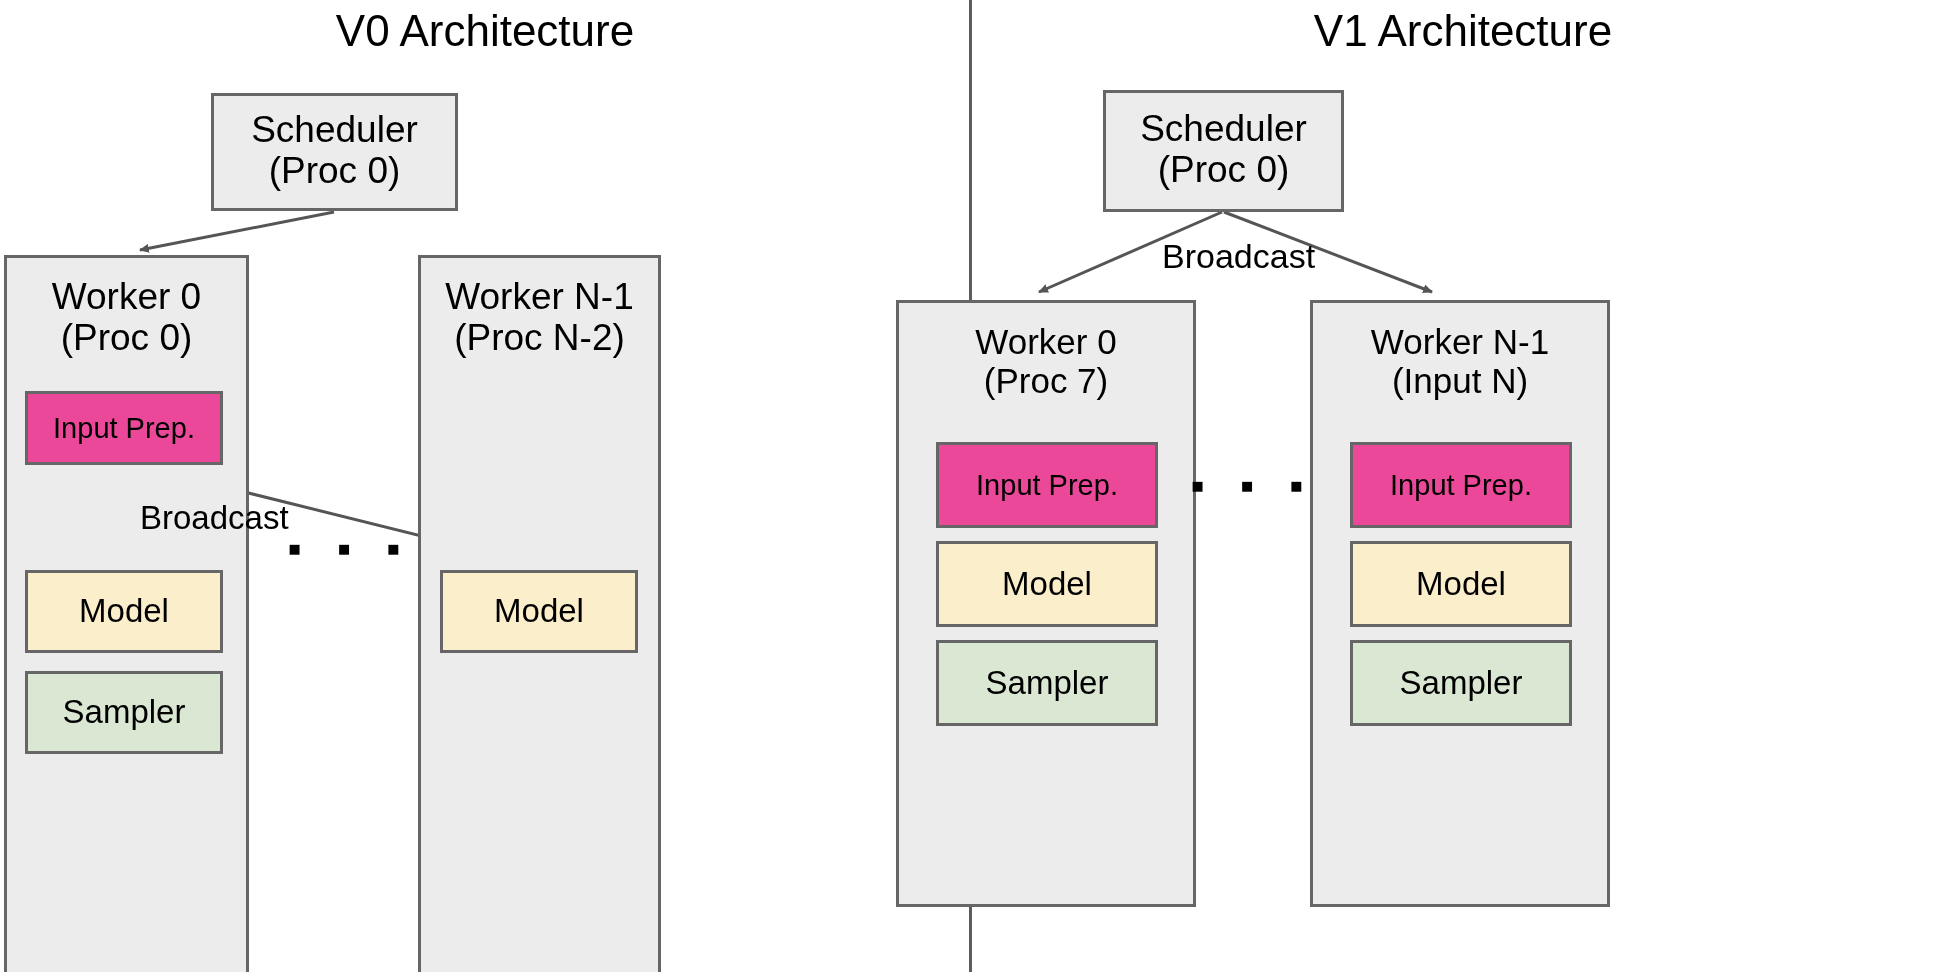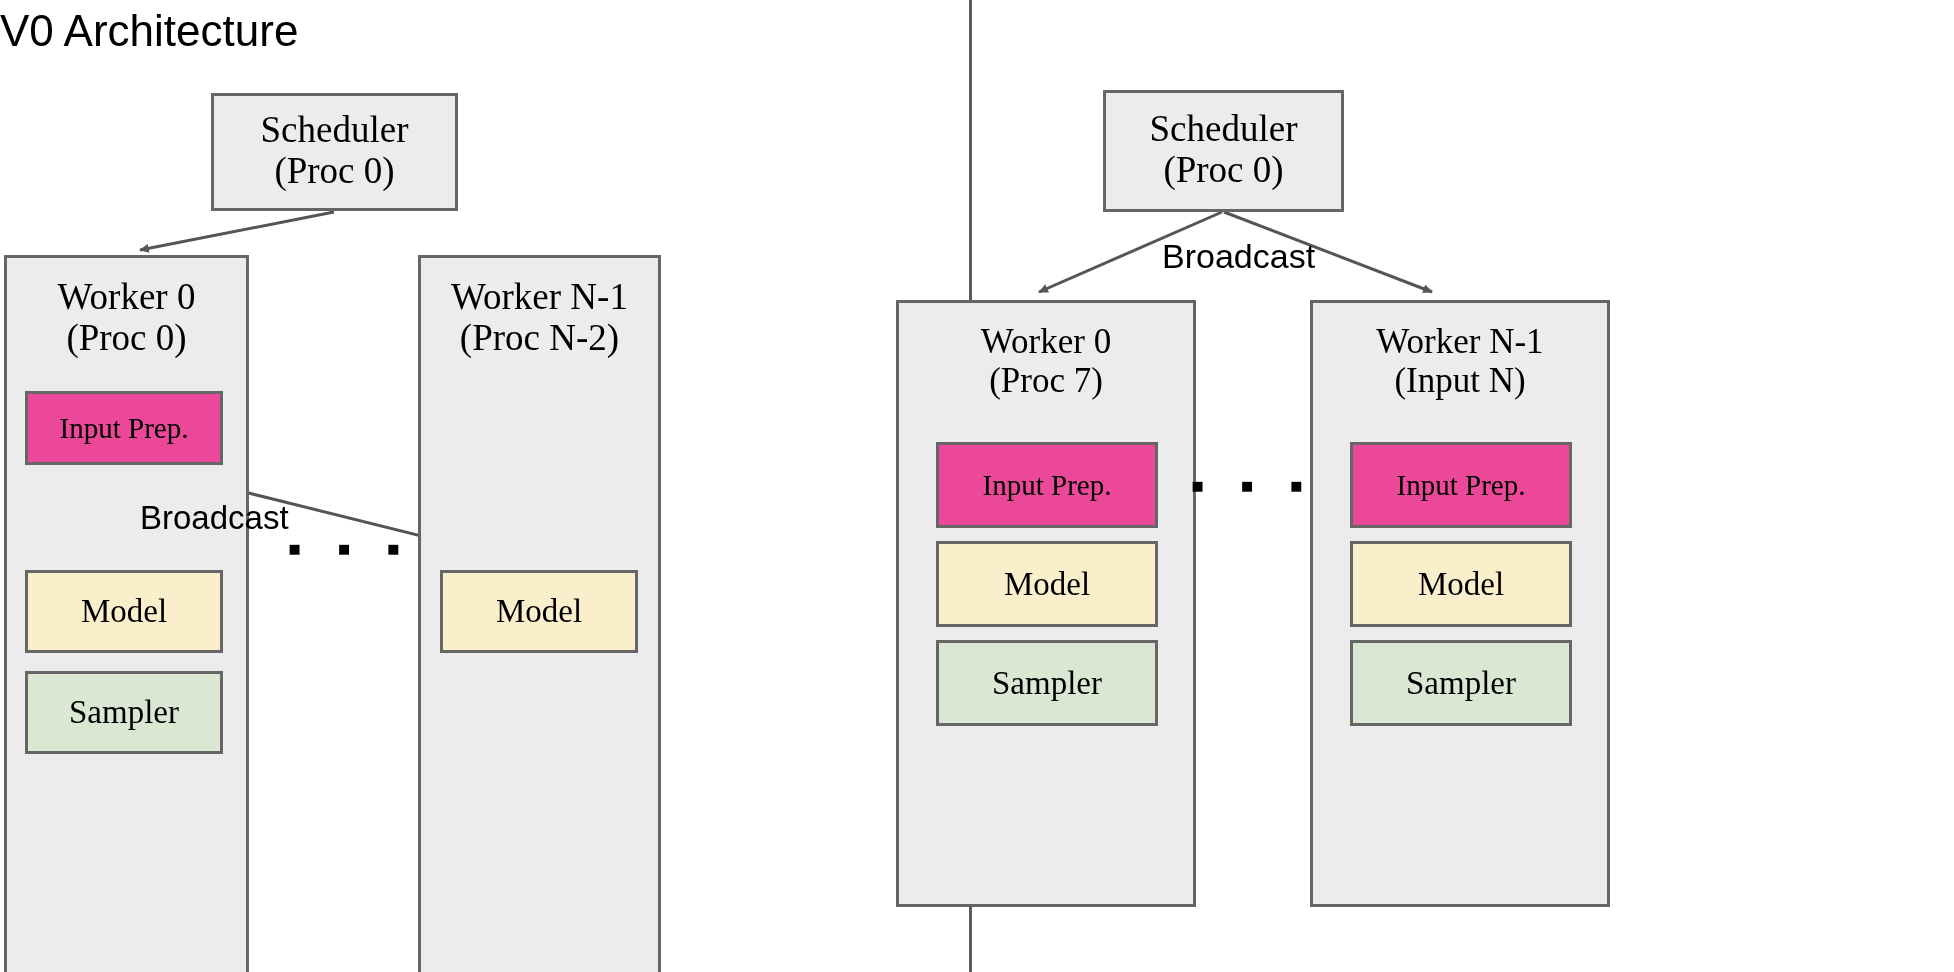--- a/index.html
+++ b/index.html
@@ -25,21 +25,21 @@
     position: absolute;
     top: 0;
     height: 972px;
   }
   #panel-v0 { left: 0; width: 970px; }
   #panel-v1 { left: 972px; width: 982px; }
 
   .panel-title {
     position: absolute;
     width: 100%;
-    text-align: left;
+    text-align: center;
     font-size: 44px;
     line-height: 1.05;
     letter-spacing: 0px;
     white-space: nowrap;
   }
 
   .divider {
     position: absolute;
     top: 0;
     left: 969px;
@@ -51,21 +51,20 @@
   .box {
     position: absolute;
     box-sizing: border-box;
     border: 3px solid #666666;
     display: flex;
     flex-direction: column;
     align-items: center;
     justify-content: flex-start;
     text-align: center;
     line-height: 1.12;
-    font-family: Liberation Serif, serif;
   }
   .box.group { background: #ececec; }
   .box.purple { background: #ec4899; }
   .box.yellow { background: #fbeecb; }
   .box.green  { background: #d9e7d3; }
 
   .box .line { display: block; white-space: nowrap; }
 
   .ellipsis {
     position: absolute;
@@ -145,20 +144,21 @@
 
     <div class="ellipsis" style="left:285px; top:528px; width:130px; justify-content:center; font-size:40px;">▪ ▪ ▪</div>
 
     <div class="edge-label" style="left:140px; top:501px; font-size:33px;">Broadcast</div>
   </div>
 
   <div class="divider"></div>
 
   <div class="panel" id="panel-v1">
 
+    <div class="panel-title" style="top:8px;">V1 Architecture</div>
 
     <svg class="arrows">
       <defs>
         <marker id="ah-v1" markerWidth="10" markerHeight="9" refX="9" refY="4.5" orient="auto" markerUnits="userSpaceOnUse">
           <path d="M0,0 L10,4.5 L0,9 z" fill="#555555"></path>
         </marker>
       </defs>
 
       <line x1="250" y1="212" x2="67" y2="292" stroke="#555555" stroke-width="3" marker-end="url(#ah-v1)"></line>
 

